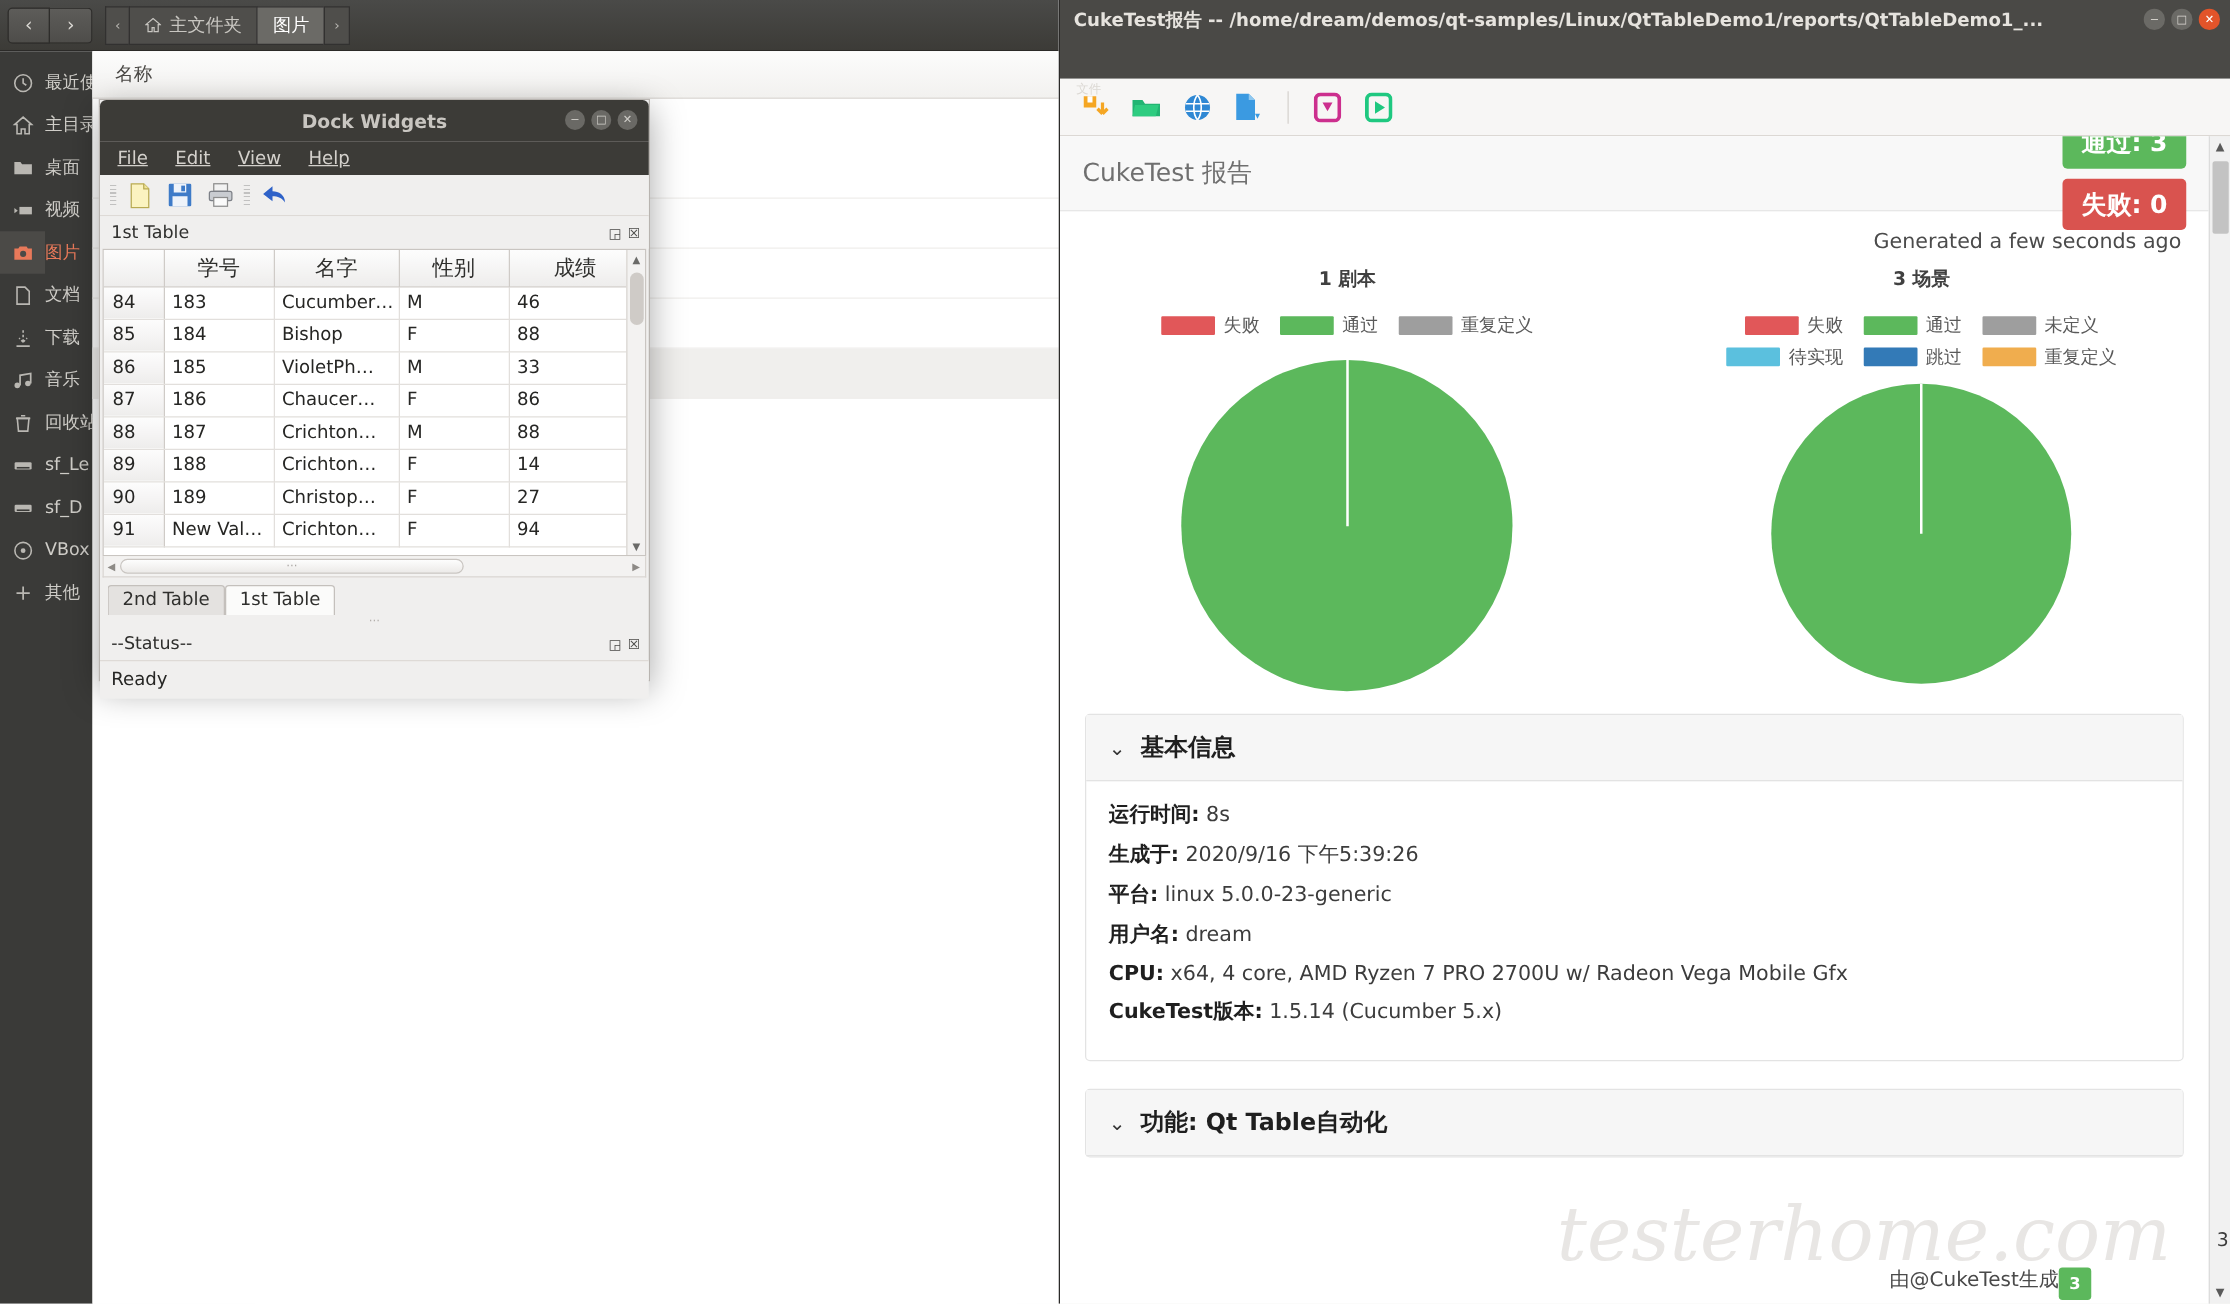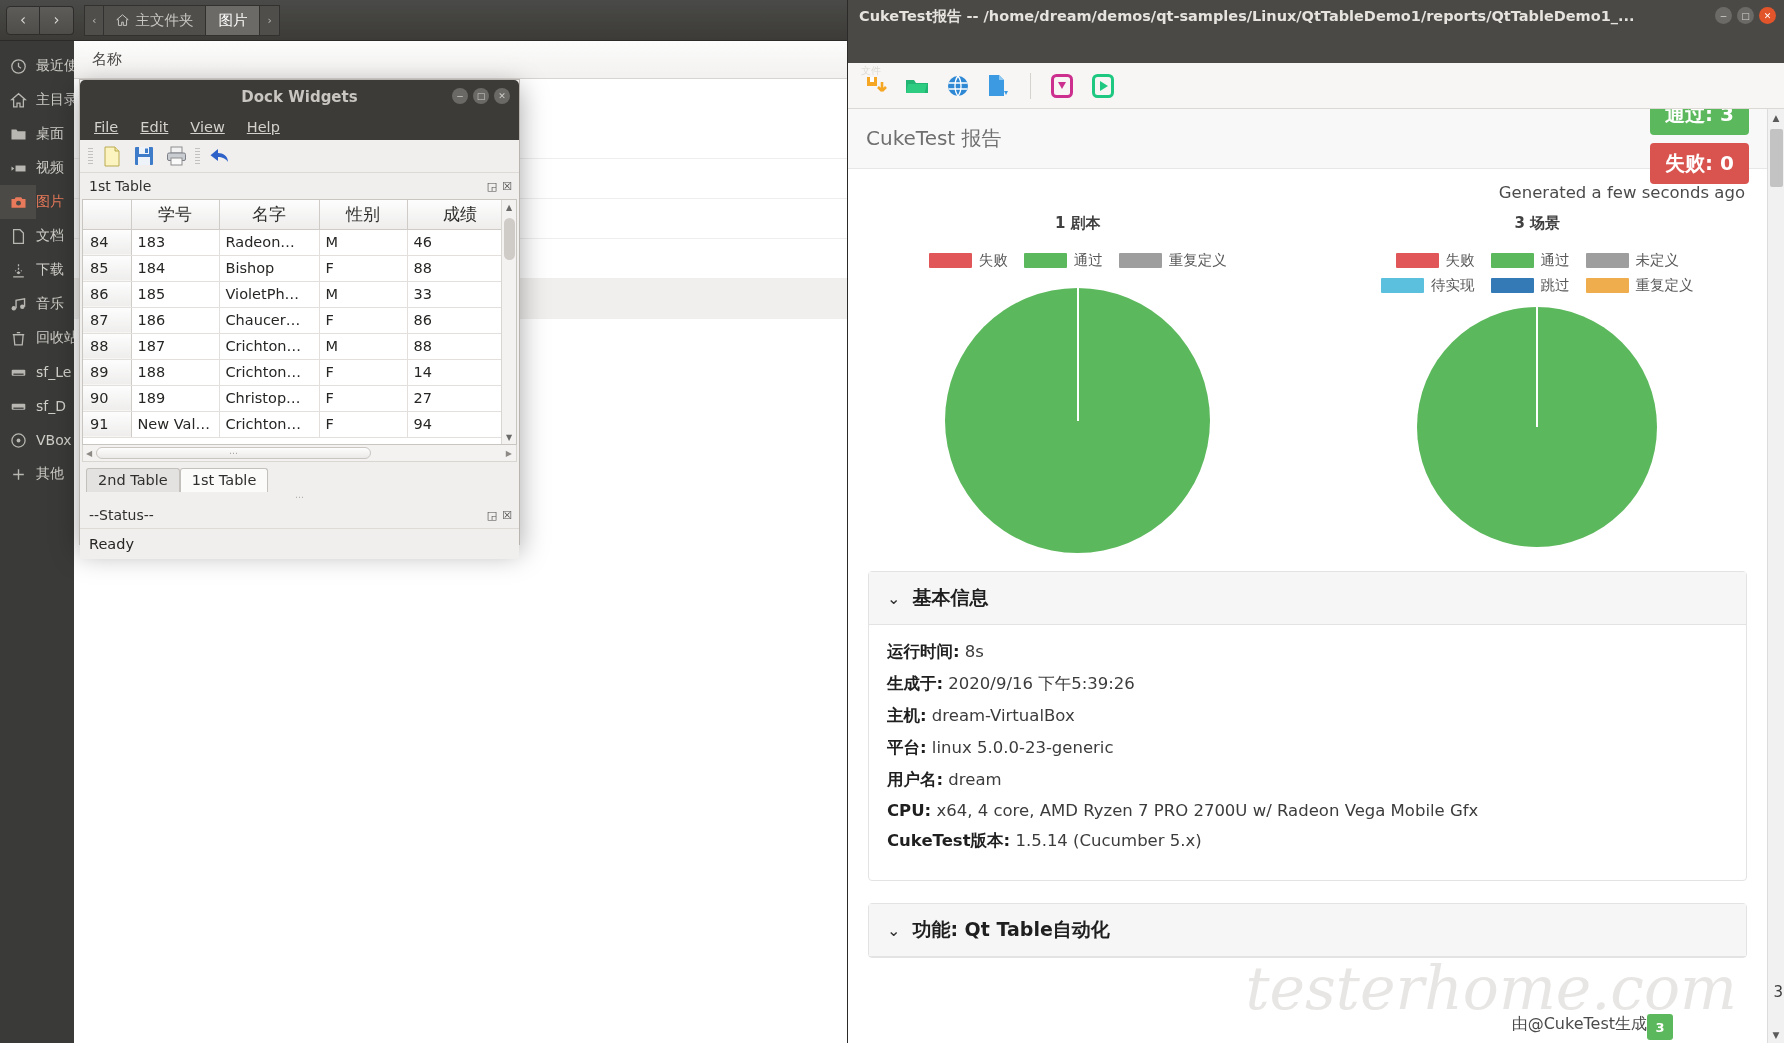--- a/index.html
+++ b/index.html
@@ -445,21 +445,21 @@
             <th style="width:88px">学号</th>
             <th style="width:100px">名字</th>
             <th style="width:88px">性别</th>
             <th style="width:106px">成绩</th>
           </tr>
         </thead>
         <tbody>
           <tr>
             <td class="rowhdr">84</td>
             <td>183</td>
-            <td>Radeon…</td>
+            <td>Cucumber…</td>
             <td>M</td>
             <td>46</td>
           </tr>
           <tr>
             <td class="rowhdr">85</td>
             <td>184</td>
             <td>Bishop</td>
             <td>F</td>
             <td>88</td>
           </tr>
@@ -665,24 +665,20 @@
         <div class="panel-body">
           <div class="info-line">
             <b>运行时间:</b>
             <span>8s</span>
           </div>
           <div class="info-line">
             <b>生成于:</b>
             <span>2020/9/16 下午5:39:26</span>
           </div>
           <div class="info-line">
-            <b>主机:</b>
-            <span>dream-VirtualBox</span>
-          </div>
-          <div class="info-line">
             <b>平台:</b>
             <span>linux 5.0.0-23-generic</span>
           </div>
           <div class="info-line">
             <b>用户名:</b>
             <span>dream</span>
           </div>
           <div class="info-line">
             <b>CPU:</b>
             <span>x64, 4 core, AMD Ryzen 7 PRO 2700U w/ Radeon Vega Mobile Gfx</span>

